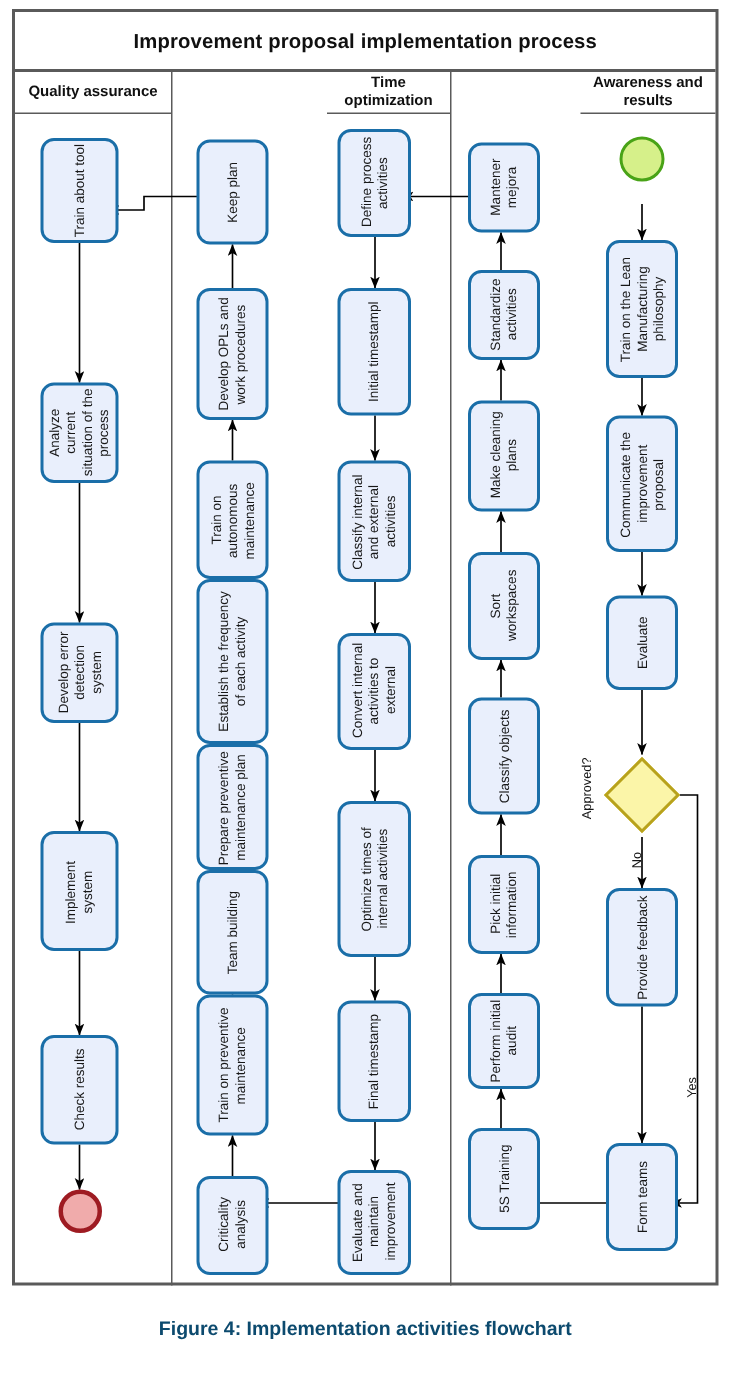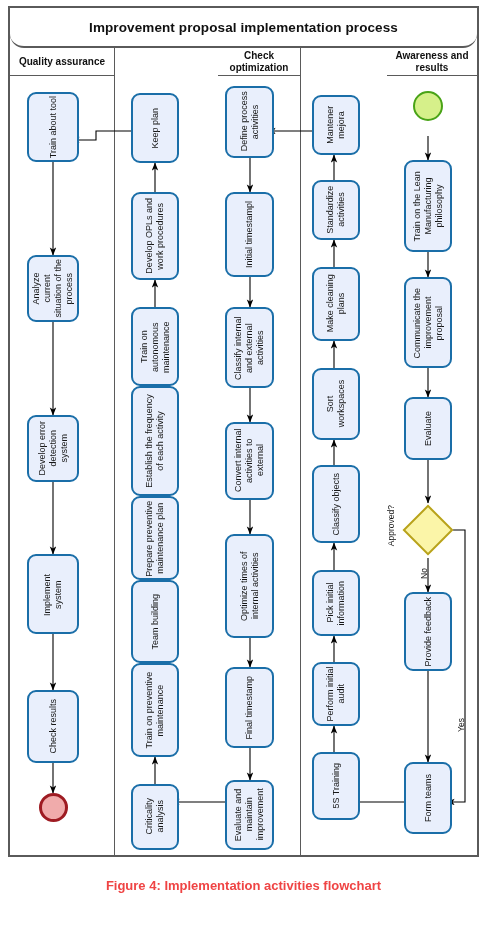--- a/index.html
+++ b/index.html
@@ -29,21 +29,20 @@
   .chart-title {
     position: absolute;
     left: 0; top: 0;
     width: 467px; height: 40px;
     display: flex; align-items: center; justify-content: center;
     border-bottom: 2px solid #5a5a5a;
     font-size: 13.5px;
     font-weight: bold;
     color: #101010;
     letter-spacing: .1px;
-    border-radius: 14px;
   }
 
   
   .lanes {
     position: absolute;
     left: 0; top: 40px;
     width: 467px; height: 809px;
   }
   .lane {
     position: absolute;
@@ -128,38 +127,38 @@
   }
 
   
   .caption {
     position: absolute;
     left: 0; top: 878px;
     width: 487px;
     text-align: center;
     font-size: 13px;
     font-weight: bold;
-    color: #ef4444;
+    color: #0c4a6e;
   }
 </style>
 </head>
 <body>
 
 <div id="root">
 
   <div class="figure-frame">
 
     <div class="chart-title">Improvement proposal implementation process</div>
 
     <div class="lanes">
       <div class="lane" style="left:0px;width:105px;">
         <div class="lane-header">Quality assurance</div>
       </div>
       <div class="lane" style="left:208px;width:83px;">
-        <div class="lane-header">Check optimization</div>
+        <div class="lane-header">Time optimization</div>
       </div>
       <div class="lane last" style="left:377px;width:90px;">
         <div class="lane-header">Awareness and results</div>
       </div>
     </div>
   </div>
 
   <svg id="wires" viewBox="0 0 487 931">
     <defs>
       <marker id="ah" markerWidth="9" markerHeight="9" refX="7.6" refY="3.2" orient="auto" markerUnits="userSpaceOnUse">

